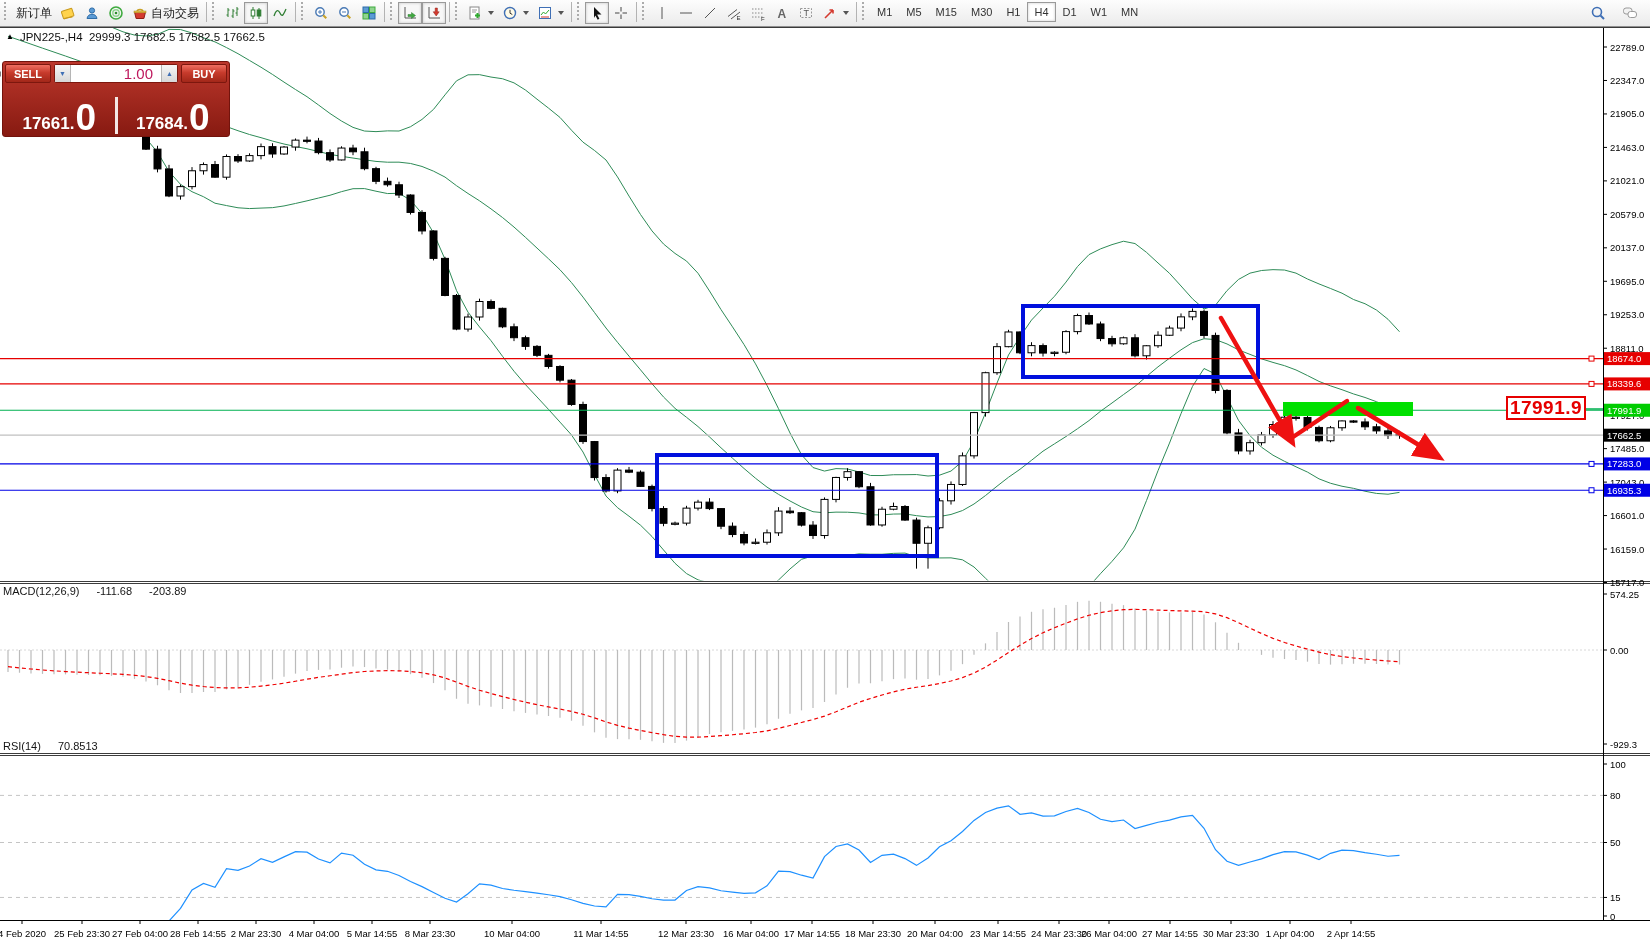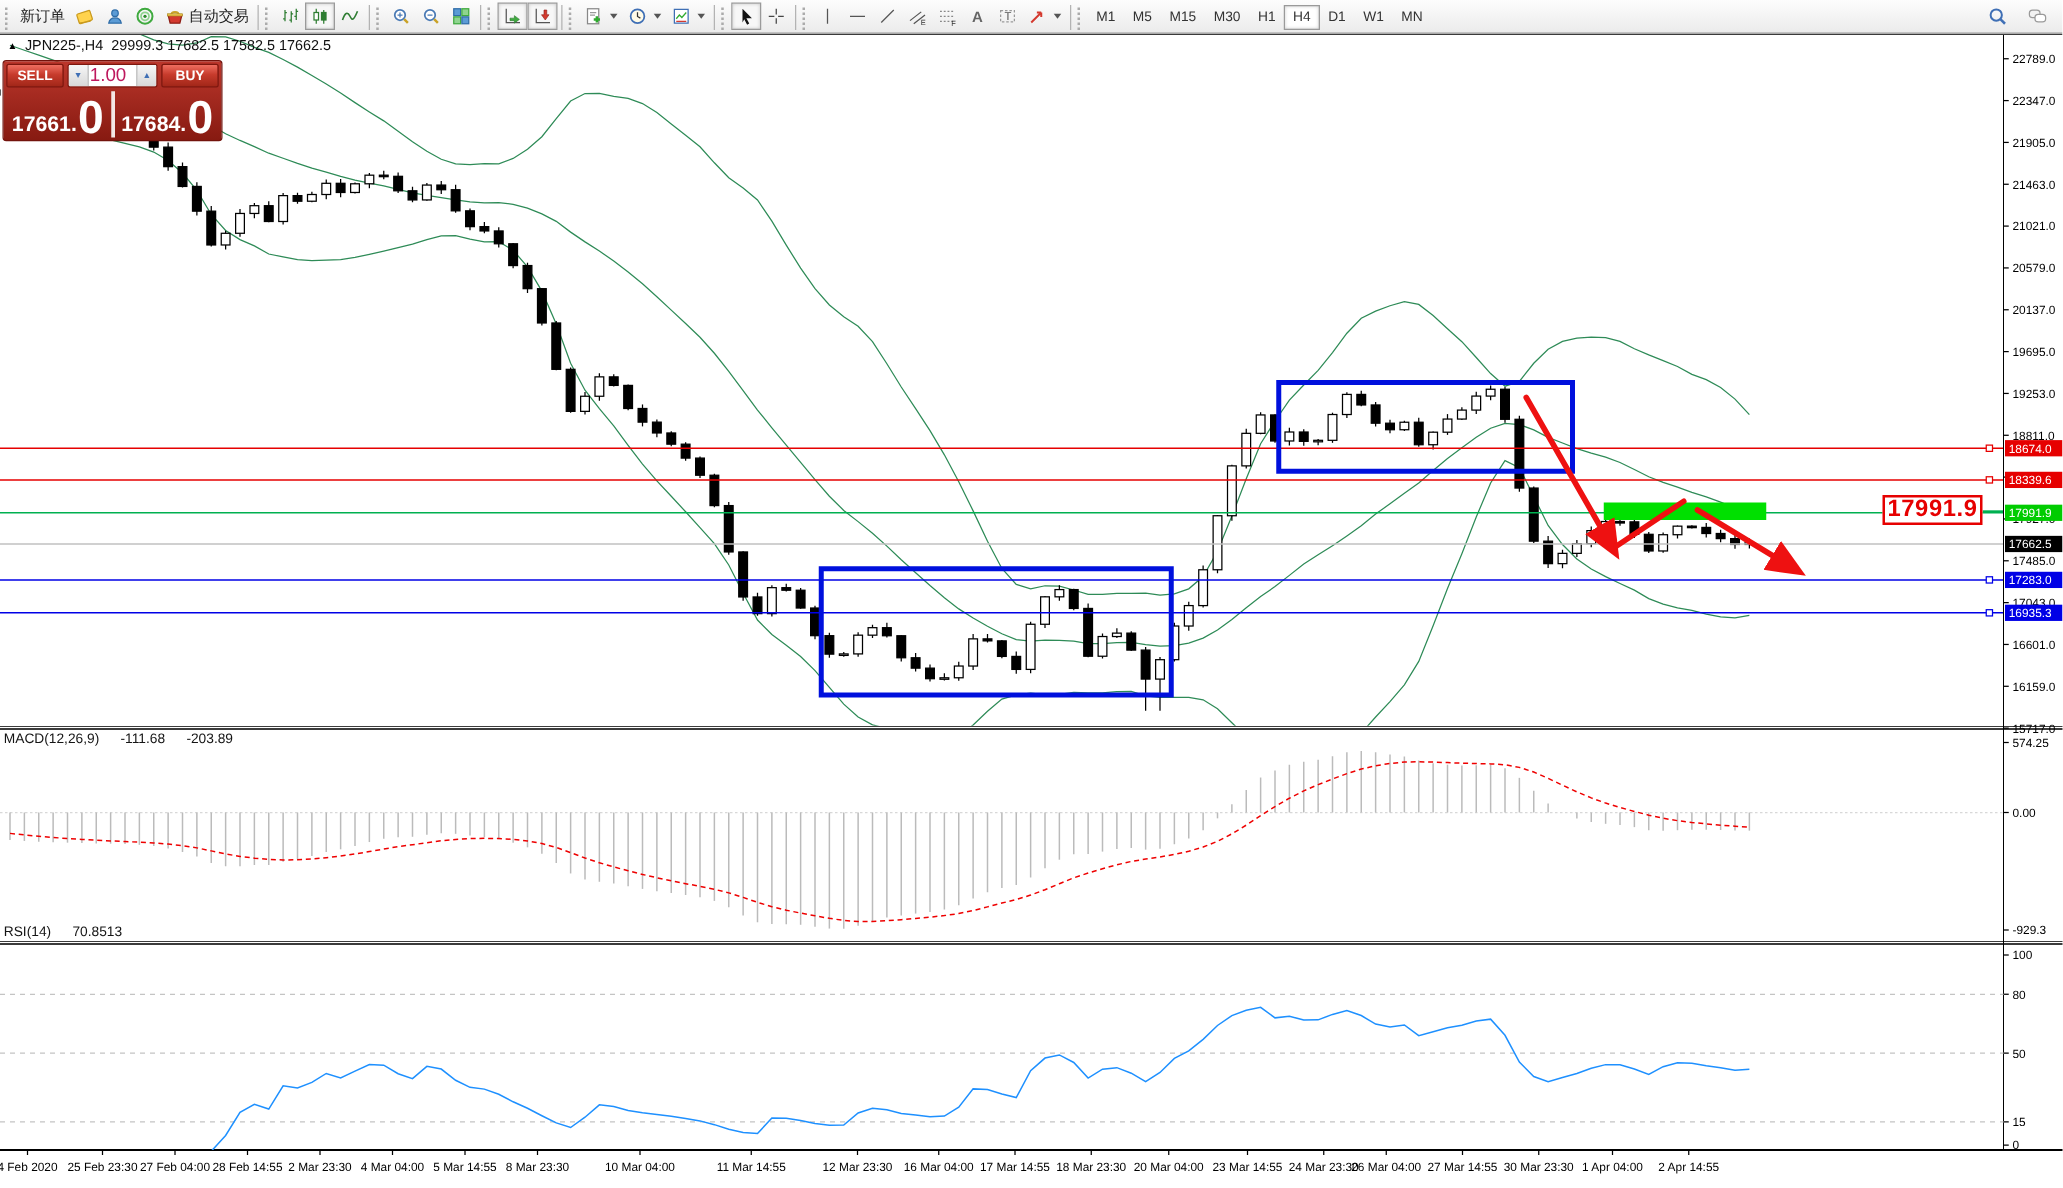--- a/index.html
+++ b/index.html
@@ -22,50 +22,50 @@
   .tb-tf{height:20px;border:1px solid transparent;background:transparent;padding:0 6px;
          font:11px "Liberation Sans",sans-serif;color:#333}
   .tb-tf.active{border:1px solid #9a9a9a;background:#fff;box-shadow:inset 0 0 3px rgba(0,0,0,.2)}
   .tb-spacer{flex:1}
   #tb-right{display:flex;align-items:center;margin-right:6px;gap:8px}
   
   .chart-title{position:absolute;left:6px;top:31px;z-index:6;display:flex;align-items:center;gap:6px;
                font-size:11.5px;color:#101010;white-space:pre}
   .tri{font-size:8px;color:#000;line-height:1}
   
-  .trade-panel{position:absolute;left:2px;top:48px;width:176px;z-index:6;box-sizing:border-box;
+  .trade-panel{position:absolute;left:2px;top:61px;width:228px;z-index:6;box-sizing:border-box;
                background:linear-gradient(#bc372c,#871a11);border:1px solid #73130c;border-radius:3px;padding:2px}
   .tp-top{display:flex;height:19px;gap:3px}
   .tp-btn{width:46px;background:linear-gradient(#ef6e60,#c73b2c 45%,#a22719);border:1px solid #7d170e;
           border-radius:2px;color:#fff;font-weight:700;font-size:11px;display:flex;align-items:center;
           justify-content:center;padding:0}
   .tp-vol{flex:1;display:flex;border:1px solid #7d170e;background:#fff;border-radius:2px;overflow:hidden}
   .tp-spin{width:16px;background:linear-gradient(#f6f6f6,#d8d8d8);border:0;color:#3f6fb5;font-size:7px;
            display:flex;align-items:center;justify-content:center;padding:0}
   .tp-spin.l{border-right:1px solid #b5b5b5}.tp-spin.r{border-left:1px solid #b5b5b5}
   .tp-volval{flex:1;font-size:15px;color:#be185d;display:flex;align-items:center;justify-content:flex-end;padding-right:8px}
-  .tp-prices{display:flex;margin-top:3px;height:37px}
+  .tp-prices{display:flex;margin-top:14px;height:37px}
   .tp-price{flex:1;display:flex;align-items:flex-end;justify-content:center;color:#fff;padding-bottom:1px}
   .tp-gap{width:3px;background:#f3e7e5;margin:0 1px}
   .pi,.pd{font-size:17px;font-weight:700;line-height:1.05}
   .pf{font-size:37px;font-weight:700;line-height:.78;margin-left:1px}
   
   .ind-label{position:absolute;left:3px;z-index:5;font-size:11px;color:#151515;display:flex;gap:17px;white-space:nowrap}
   
   .big-price-label{position:absolute;left:1506px;top:396px;width:80px;height:24px;box-sizing:border-box;
                    border:2px solid #e60000;background:#fff;color:#e60000;font-size:19px;font-weight:700;
                    display:flex;align-items:center;justify-content:center;z-index:6;letter-spacing:.5px}
   #chart-svg{position:absolute;left:0;top:0;z-index:1}
   svg text{font-family:"Liberation Sans","DejaVu Sans",sans-serif}
 </style>
 </head>
 <body>
 
 <div class="toolbar">
-  <div id="tb-left" style="display:flex;align-items:flex-end">
+  <div id="tb-left" style="display:flex;align-items:flex-start">
       <span class="tb-grip"></span>
       <button class="tb-btn">
         <span class="tb-lbl">新订单</span>
       </button>
       <button class="tb-btn">
         <span class="tb-ic">
           <svg viewBox="0 0 16 16">
             <g transform="rotate(-18 8 8)">
               <rect x="2" y="4.5" width="11" height="8" rx="1" fill="#ffd34d" stroke="#c99a1e"></rect>
             </g>

